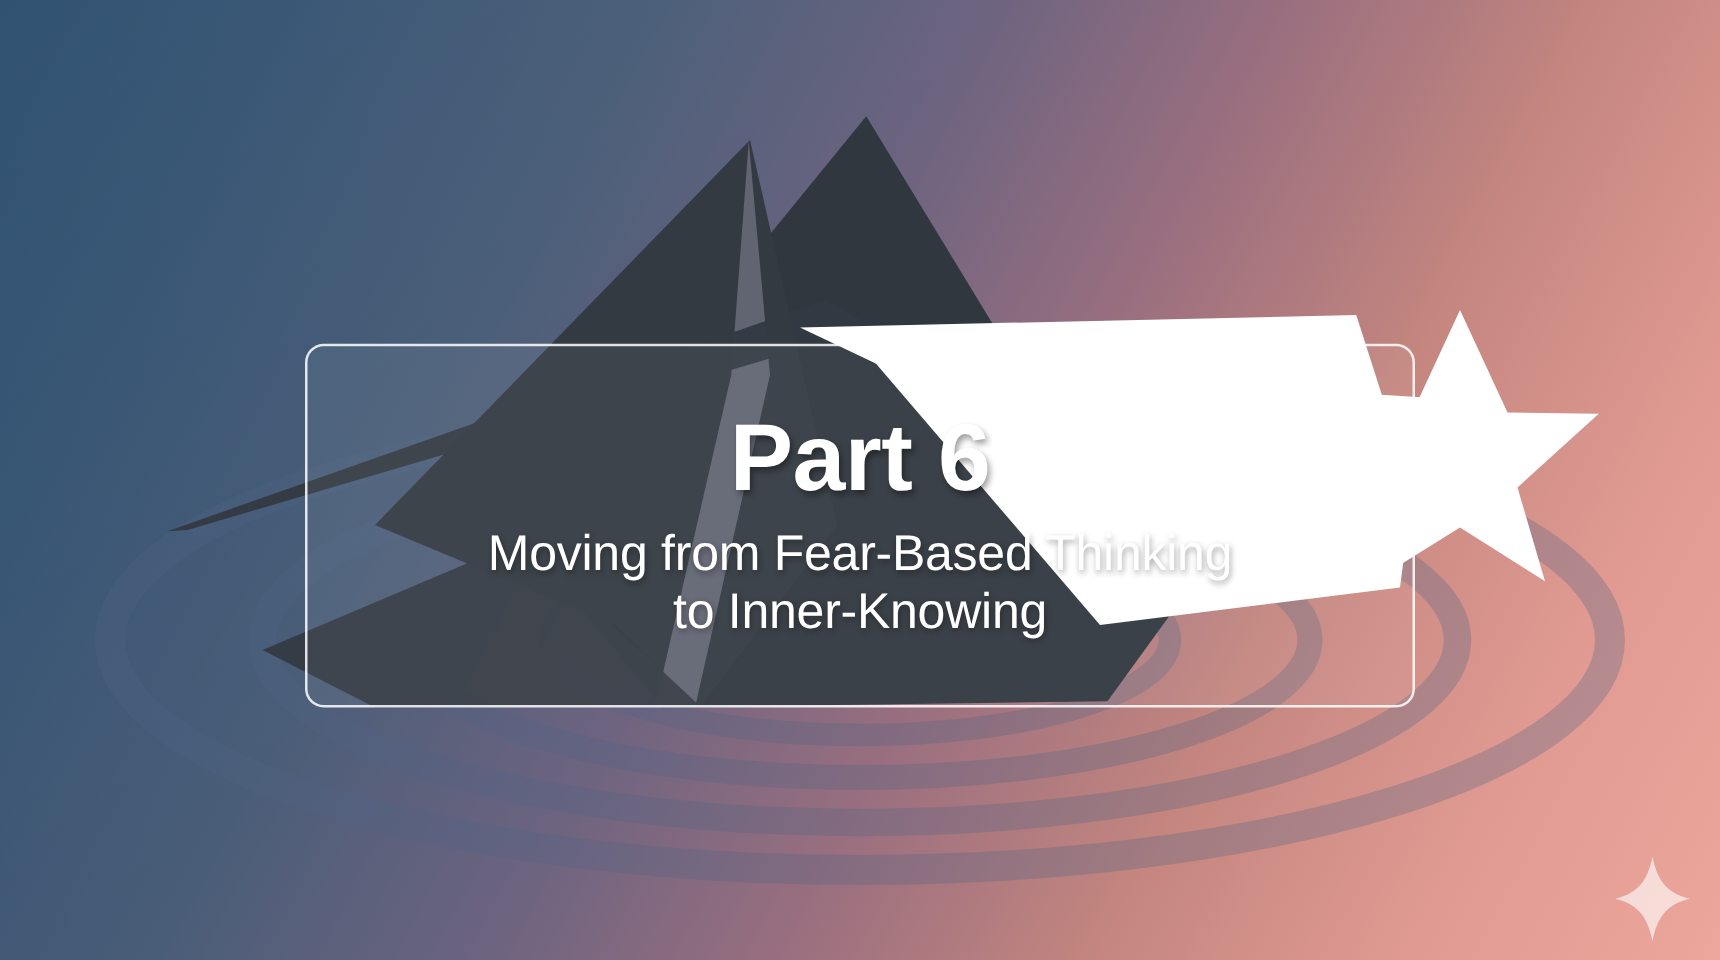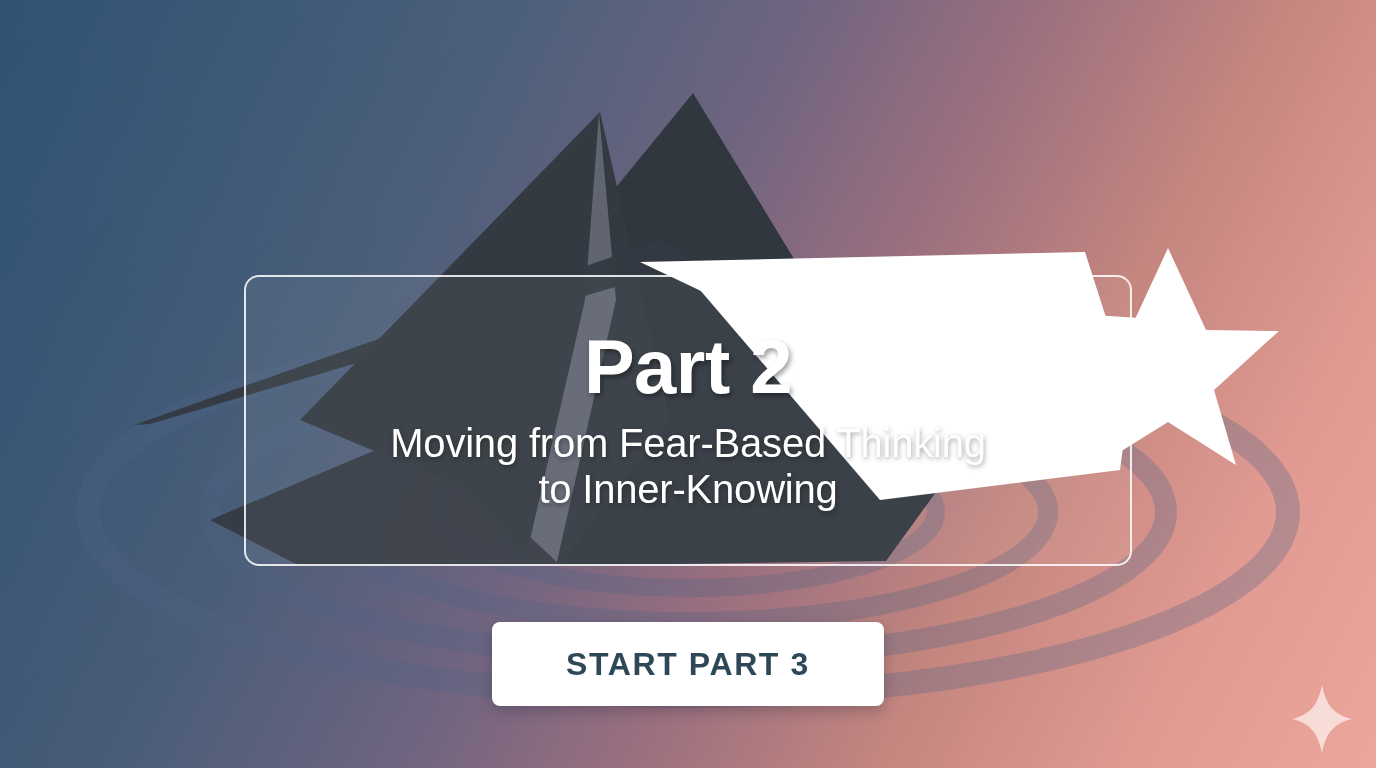--- a/index.html
+++ b/index.html
@@ -145,22 +145,21 @@
     <path d="M 1168 248 L 1206 330 L 1279 331 L 1214 390 L 1236 465
              L 1168 422 L 1099 465 L 1122 390 L 1057 331 L 1130 330 Z" fill="#ffffff"></path>
   </svg>
 
   <svg class="art" viewBox="0 0 1376 768" aria-hidden="true">
     <path d="M 1322 685 C 1326 706 1335 715 1352 719 C 1335 723 1326 732 1322 753
              C 1318 732 1309 723 1292 719 C 1309 715 1318 706 1322 685 Z" fill="#ffffff" opacity="0.62"></path>
   </svg>
 
   <div class="card">
-    <h1 class="card-title">Part 2</h1>
+    <h1 class="card-title">Part 6</h1>
     <p class="card-sub">
       <span>Moving from Fear-Based Thinking</span><br>
       <span>to Inner-Knowing</span>
     </p>
   </div>
 
-  <button class="cta">START PART 3</button>
 
 </div>
 
 </body></html>

